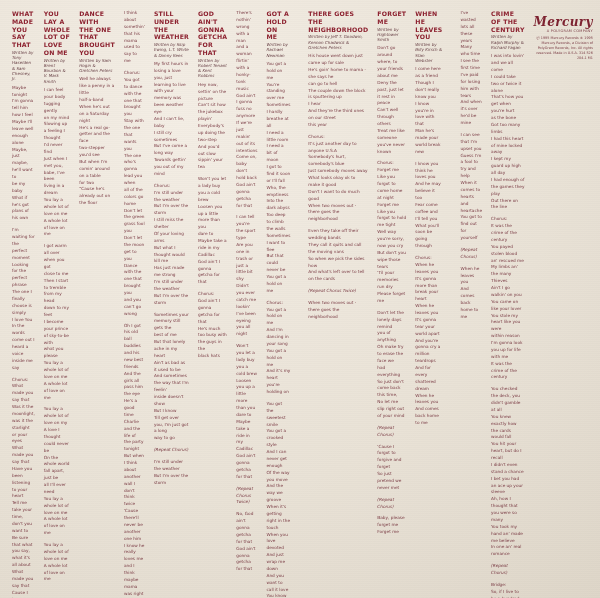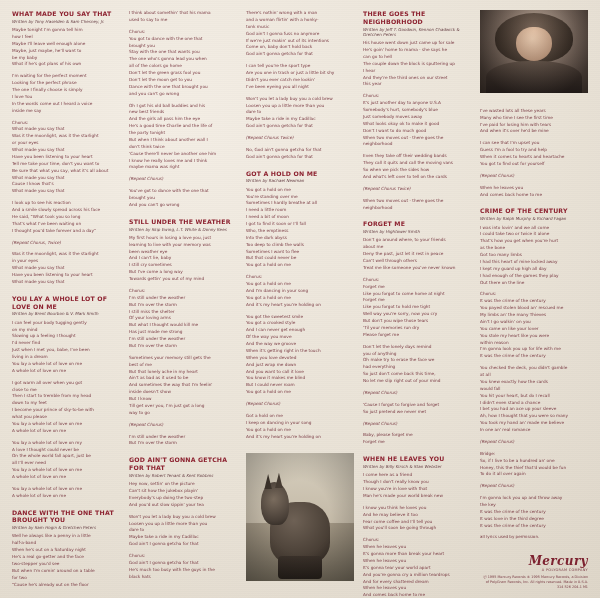--- a/index.html
+++ b/index.html
@@ -25,21 +25,21 @@
   }
   .cols{
     position:relative;
     display:flex;
     gap:9px;
     height:580px;
   }
   .col{
     width:25%;
     display:flex;
-    flex-direction:column;
+    flex-direction:row;
     gap:9px;
   }
   .song{ break-inside:avoid; }
   .title{
     font-family:"DejaVu Sans", sans-serif;
     font-weight:bold;
     font-size:6.2px;
     letter-spacing:0.2px;
     color:#8d2230;
     text-transform:uppercase;

